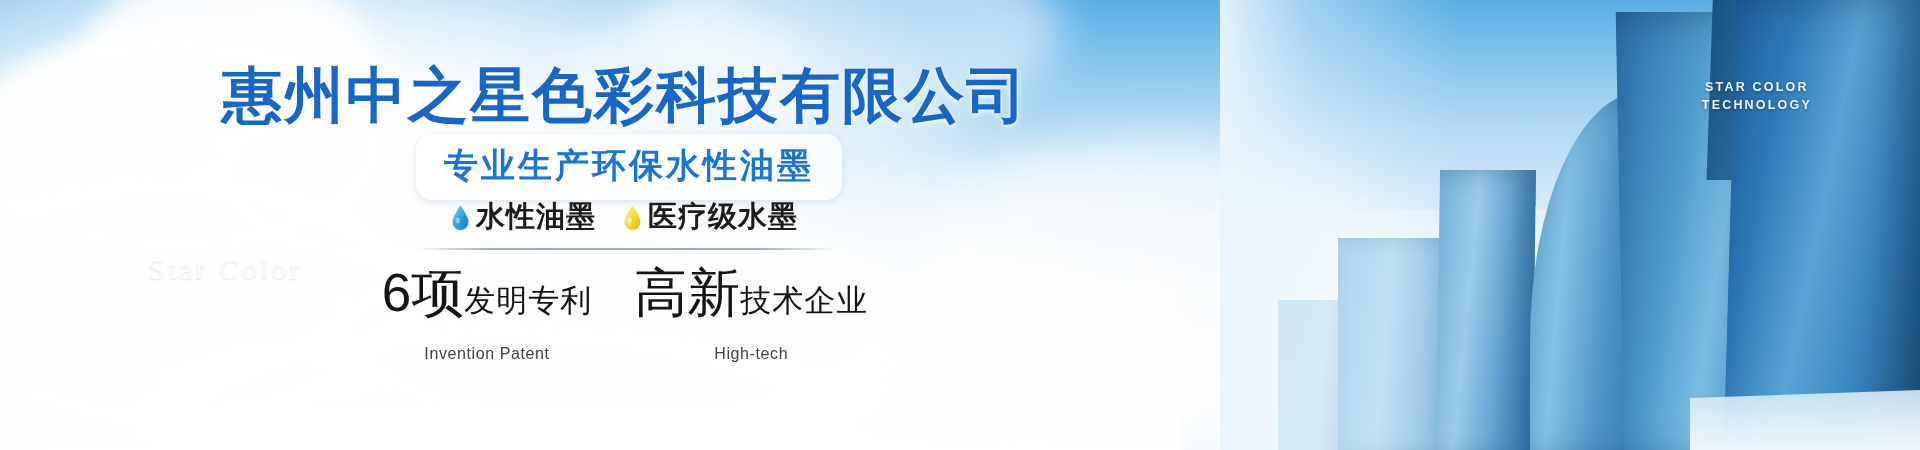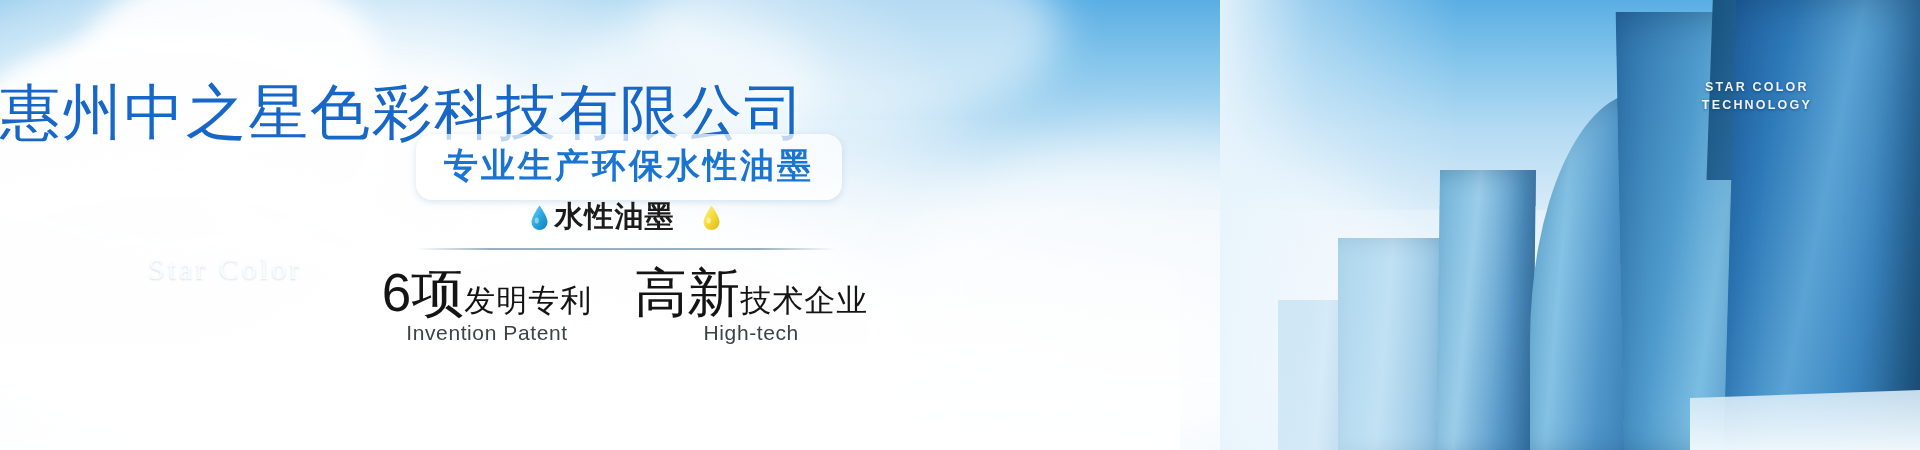--- a/index.html
+++ b/index.html
@@ -141,25 +141,25 @@
     white-space:nowrap;
   }
 
   
   .content{
     position:absolute; left:0; top:0; width:1250px; height:450px;
   }
 
   .title{
     position:absolute; left:0; right:0; top:56px;
-    font-size:60px; font-weight:400; letter-spacing:2px;
+    text-align:center;
+    font-size:60px; font-weight:700; letter-spacing:2px;
     color:#1667c8;
     text-shadow:0 2px 5px rgba(255,255,255,.9),0 0 2px rgba(255,255,255,.8);
     white-space:nowrap;
-    margin-top:17px;
   }
 
   .pill-wrap{ position:absolute; left:0; right:0; top:134px; text-align:center;margin-left:8px; }
   .pill{
     display:inline-block;
     padding:9px 28px 11px;
     border-radius:16px;
     background:rgba(255,255,255,.72);
     box-shadow:0 2px 7px rgba(120,160,195,.28);
     font-size:34px; font-weight:700; letter-spacing:3px;
@@ -187,22 +187,22 @@
 
   .badges{
     position:absolute; left:0; right:0; top:266px;
     display:flex; justify-content:center; align-items:flex-start; gap:42px;
   }
   .badge{ text-align:center; }
   .badge-cn{ white-space:nowrap; line-height:1; color:#141414; }
   .badge-big{ font-size:53px; font-weight:400; letter-spacing:0px; }
   .badge-small{ font-size:31px; font-weight:400; letter-spacing:1px; }
   .badge-en{
-    margin-top:2px;
-    font-size:21px; color:#3d4247; letter-spacing:.6px;
+    margin-top:26px;
+    font-size:16px; color:#3d4247; letter-spacing:.6px;
     white-space:nowrap;
   }
 </style>
 </head>
 <body>
 
 <div class="banner">
 
   <div class="sky-top"></div>
   <div class="sky-bloom"></div>
@@ -279,20 +279,21 @@
               <linearGradient id="gy" x1="0" y1="0" x2="1" y2="1">
                 <stop offset="0%" stop-color="#fff5a8"></stop>
                 <stop offset="48%" stop-color="#f5dc3c"></stop>
                 <stop offset="100%" stop-color="#dcb916"></stop>
               </linearGradient>
             </defs>
             <path d="M17 1 C17 1 33 23 33 34 A16 16 0 0 1 1 34 C1 23 17 1 17 1 Z" fill="url(#gy)"></path>
             <ellipse cx="11.5" cy="31" rx="4.2" ry="6.2" fill="#ffffff" opacity=".5"></ellipse>
           </svg>
         </span>
+        <span class="ink-label">医疗级水墨</span>
       </div>
 
     </div>
 
     <div class="divider"></div>
 
     <div class="badges">
 
       <div class="badge">
         <div class="badge-cn">

